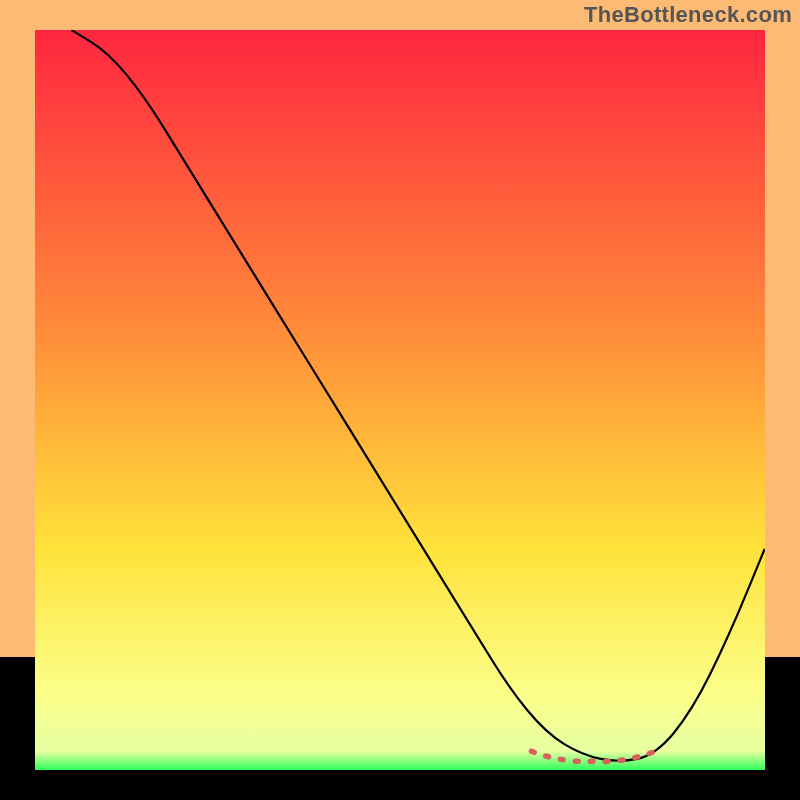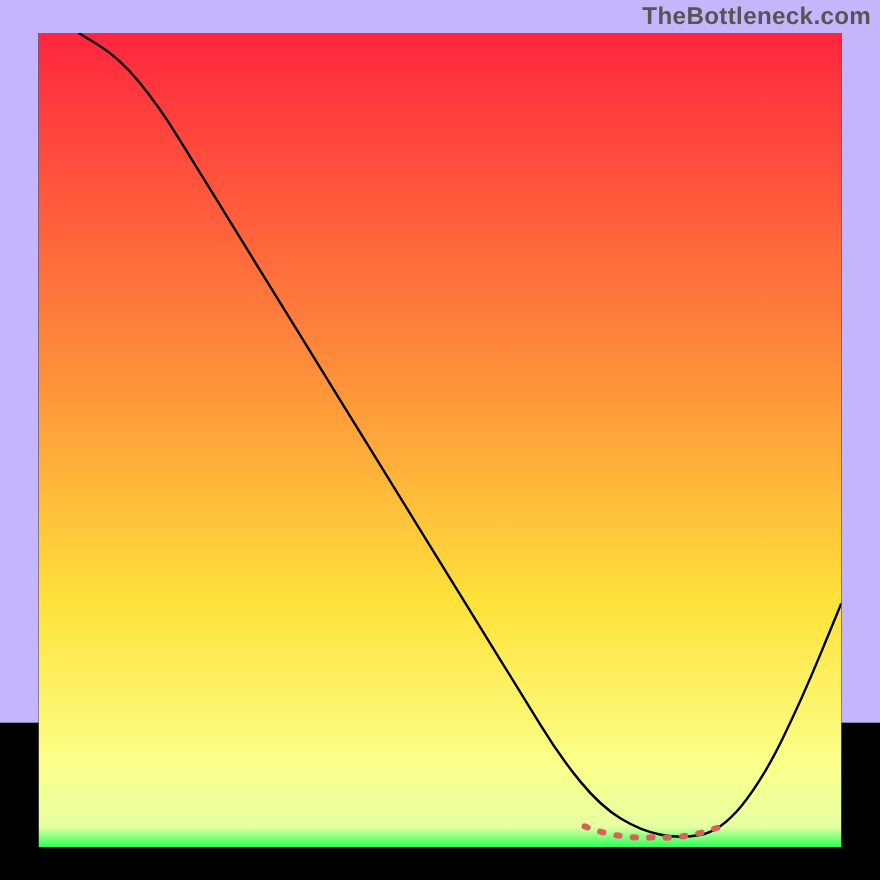--- a/index.html
+++ b/index.html
@@ -8,21 +8,21 @@
     width: 800px;
     height: 800px;
     background: #000;
     overflow: hidden;
     font-family: Arial, Helvetica, sans-serif;
   }
   .outer {
     position: relative;
     width: 800px;
     height: 657px;
-    background: #c4b5fd;
+    background: #fdba74;
   }
   .watermark {
     position: absolute;
     top: 2px;
     right: 8px;
     color: #555;
     font-size: 22px;
     font-weight: 600;
     letter-spacing: 0.3px;
     z-index: 5;

